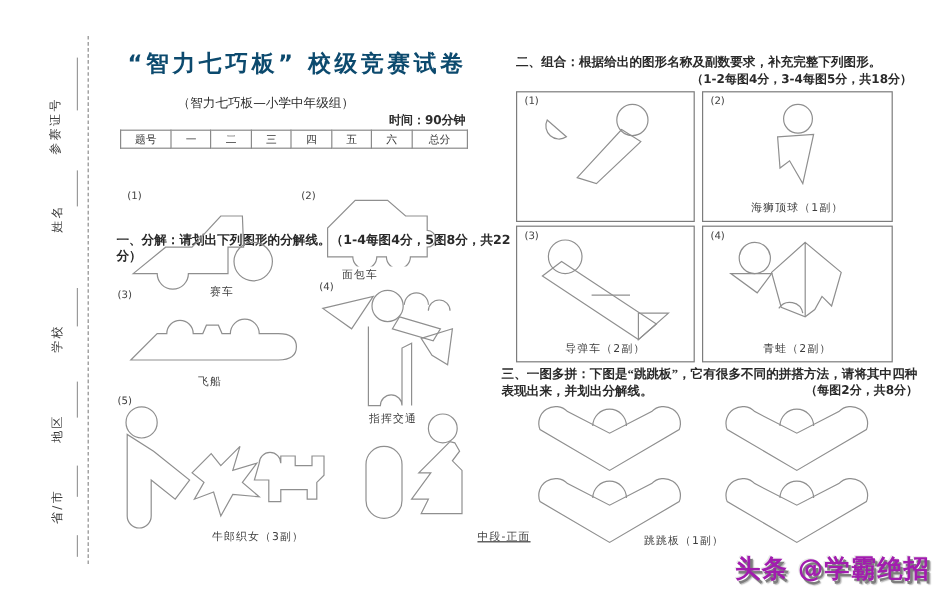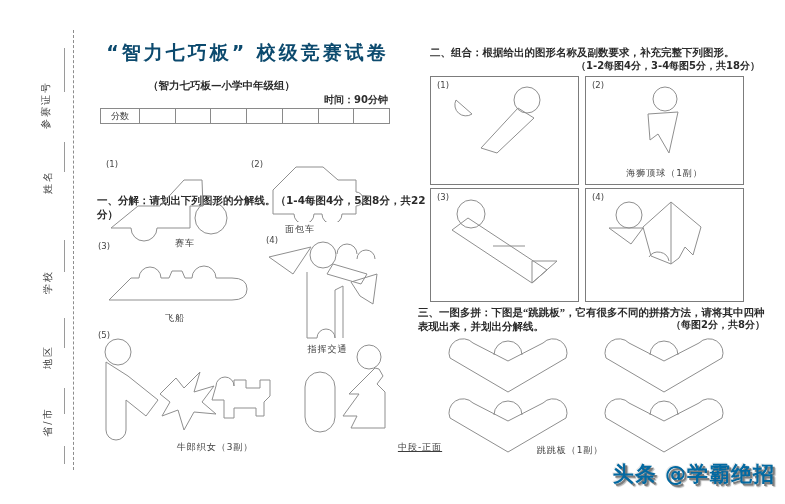--- a/index.html
+++ b/index.html
@@ -10,41 +10,41 @@
   }
   .abs{position:absolute;}
   
   .cutline{position:absolute;left:73px;top:30px;height:440px;border-left:1px dashed #8d8d8d;}
   .blank{position:absolute;width:1px;background:#9a9a9a;}
   .mlabel{position:absolute;font-size:10px;color:#3a3a3a;text-align:center;
           letter-spacing:2px;transform:rotate(-90deg);transform-origin:center;white-space:nowrap;}
   
   .title{left:95px;top:40px;width:305px;text-align:center;font-size:19px;font-weight:bold;
          letter-spacing:3px;color:#0c4a6e;}
-  .subtitle{left:148px;top:79px;font-size:10.5px;font-weight:bold;color:#2a2a2a;}
+  .subtitle{left:148px;top:79px;font-size:10.5px;font-weight:normal;color:#2a2a2a;}
   .timelimit{left:298px;top:93px;width:90px;text-align:right;font-size:10px;font-weight:bold;}
   
   table.score{position:absolute;left:100px;top:108px;width:290px;border-collapse:collapse;
               font-size:9px;color:#333;}
   table.score td{border:1px solid #8a8a8a;height:14px;text-align:center;padding:0;}
   td.c0{width:38px;} td.cn{width:30px;} td.ct{width:42px;}
   
   .sechead{font-size:10.5px;font-weight:bold;color:#2a2a2a;line-height:1.3;}
   .secnote{font-size:10px;font-weight:bold;color:#2a2a2a;}
   .fignum{font-size:8.5px;color:#444;}
   .caption{font-size:9px;color:#3d3d3d;text-align:center;letter-spacing:1px;}
   svg.fig *{stroke:#8f8f8f;fill:none;stroke-width:1;}
   
   .cbox{position:absolute;border:1px solid #7c7c7c;background:#fff;}
   .cbox .num{position:absolute;left:6px;top:3px;font-size:8.5px;color:#444;}
   .cbox .caption{position:absolute;left:0;bottom:4px;width:100%;}
   .cbox svg{position:absolute;left:50%;top:8px;transform:translateX(-50%);}
   
   .watermark{position:absolute;right:10px;top:460px;font-size:21px;font-weight:bold;
-             letter-spacing:1px;color:#0369a1;white-space:nowrap;
+             letter-spacing:1px;color:#a21caf;white-space:nowrap;
              text-shadow:2px 2px 0 #7e7e7e,3px 3px 1px #b5b5b5,-1px -1px 0 #e8e8e8;}
 </style>
 </head>
 <body>
 
 <svg width="0" height="0" style="position:absolute">
   <defs>
     <g id="seesaw-shape">
       <path d="M17,24 A14,14 0 0 1 40,9 L75,27 L110,9 A14,14 0 0 1 133,24 L75,58 Z"></path>
       <path d="M61,21 A14,14 0 0 1 89,21"></path>
@@ -64,29 +64,29 @@
 <div class="mlabel" style="left:28px;top:275px;width:40px;">学校</div>
 <div class="mlabel" style="left:28px;top:350px;width:40px;">地区</div>
 <div class="mlabel" style="left:24px;top:415px;width:48px;">省/市</div>
 
 <div class="abs title">“智力七巧板” 校级竞赛试卷</div>
 <div class="abs subtitle">（智力七巧板—小学中年级组）</div>
 <div class="abs timelimit">时间：90分钟</div>
 
 <table class="score">
   <tbody>
-  <tr>
-    <td class="c0">分数</td>
-    <td></td>
-    <td></td>
-    <td></td>
-    <td></td>
-    <td></td>
-    <td></td>
-    <td></td>
+      <tr>
+    <td class="c0">题号</td>
+    <td class="cn">一</td>
+    <td class="cn">二</td>
+    <td class="cn">三</td>
+    <td class="cn">四</td>
+    <td class="cn">五</td>
+    <td class="cn">六</td>
+    <td class="ct">总分</td>
   </tr>
 </tbody>
   </table>
 
 <div class="abs sechead" style="left:97px;top:146px;width:330px;margin-top:48px;">一、分解：请划出下列图形的分解线。（1-4每图4分，5图8分，共22分）</div>
 
 <div class="abs fignum" style="left:106px;top:159px;">(1)</div>
 <svg class="abs fig" style="left:108px;top:168px;" width="130" height="78" viewBox="0 0 130 78">
   <path d="M3,60 L30,38 L52,38 L76,12 L94,12 L95,38 L82,38 L82,60 L49,60 A13,13 0 0 1 23,60 Z"></path>
   <circle cx="103" cy="50" r="16"></circle>
@@ -155,31 +155,33 @@
 </div>
 
 <div class="cbox" style="left:430px;top:188px;width:147px;height:112px;">
   <span class="num">(3)</span>
   <svg class="fig" width="140" height="90" viewBox="0 0 140 90">
     <circle cx="36" cy="17" r="14"></circle>
     <path d="M33,21 L112,73 L97,86 L17,33 Z"></path>
     <line x1="58" y1="49" x2="90" y2="49"></line>
     <path d="M97,64 L122,64 L97,86 Z"></path>
   </svg>
+  <div class="caption">导弹车（2副）</div>
 </div>
 
 <div class="cbox" style="left:585px;top:188px;width:157px;height:112px;">
   <span class="num">(4)</span>
   <svg class="fig" width="140" height="80" viewBox="0 0 140 80">
     <circle cx="34" cy="18" r="13"></circle>
     <path d="M14,31 L48,31 L36,47 Z"></path>
     <path d="M76,5 L106,30 L98,58 L90,50 L84,61 L76,67 L56,59 L48,30 Z"></path>
     <line x1="76" y1="5" x2="76" y2="67"></line>
     <path d="M54,60 A11,11 0 0 1 74,64"></path>
   </svg>
+  <div class="caption">青蛙（2副）</div>
 </div>
 
 <div class="abs sechead" style="left:418px;top:306px;width:348px;font-family:Liberation Serif, serif;">三、一图多拼：下图是“跳跳板”，它有很多不同的拼搭方法，请将其中四种表现出来，并划出分解线。</div>
 <div class="abs secnote" style="left:620px;top:318px;width:145px;text-align:right;">（每图2分，共8分）</div>
 
 <svg class="abs" style="left:433px;top:334px;fill:none;stroke:#8f8f8f;" width="150" height="62">
     <use href="#seesaw-shape"></use>
   </svg>
 <svg class="abs" style="left:589px;top:334px;fill:none;stroke:#8f8f8f;" width="150" height="62">
     <use href="#seesaw-shape"></use>

